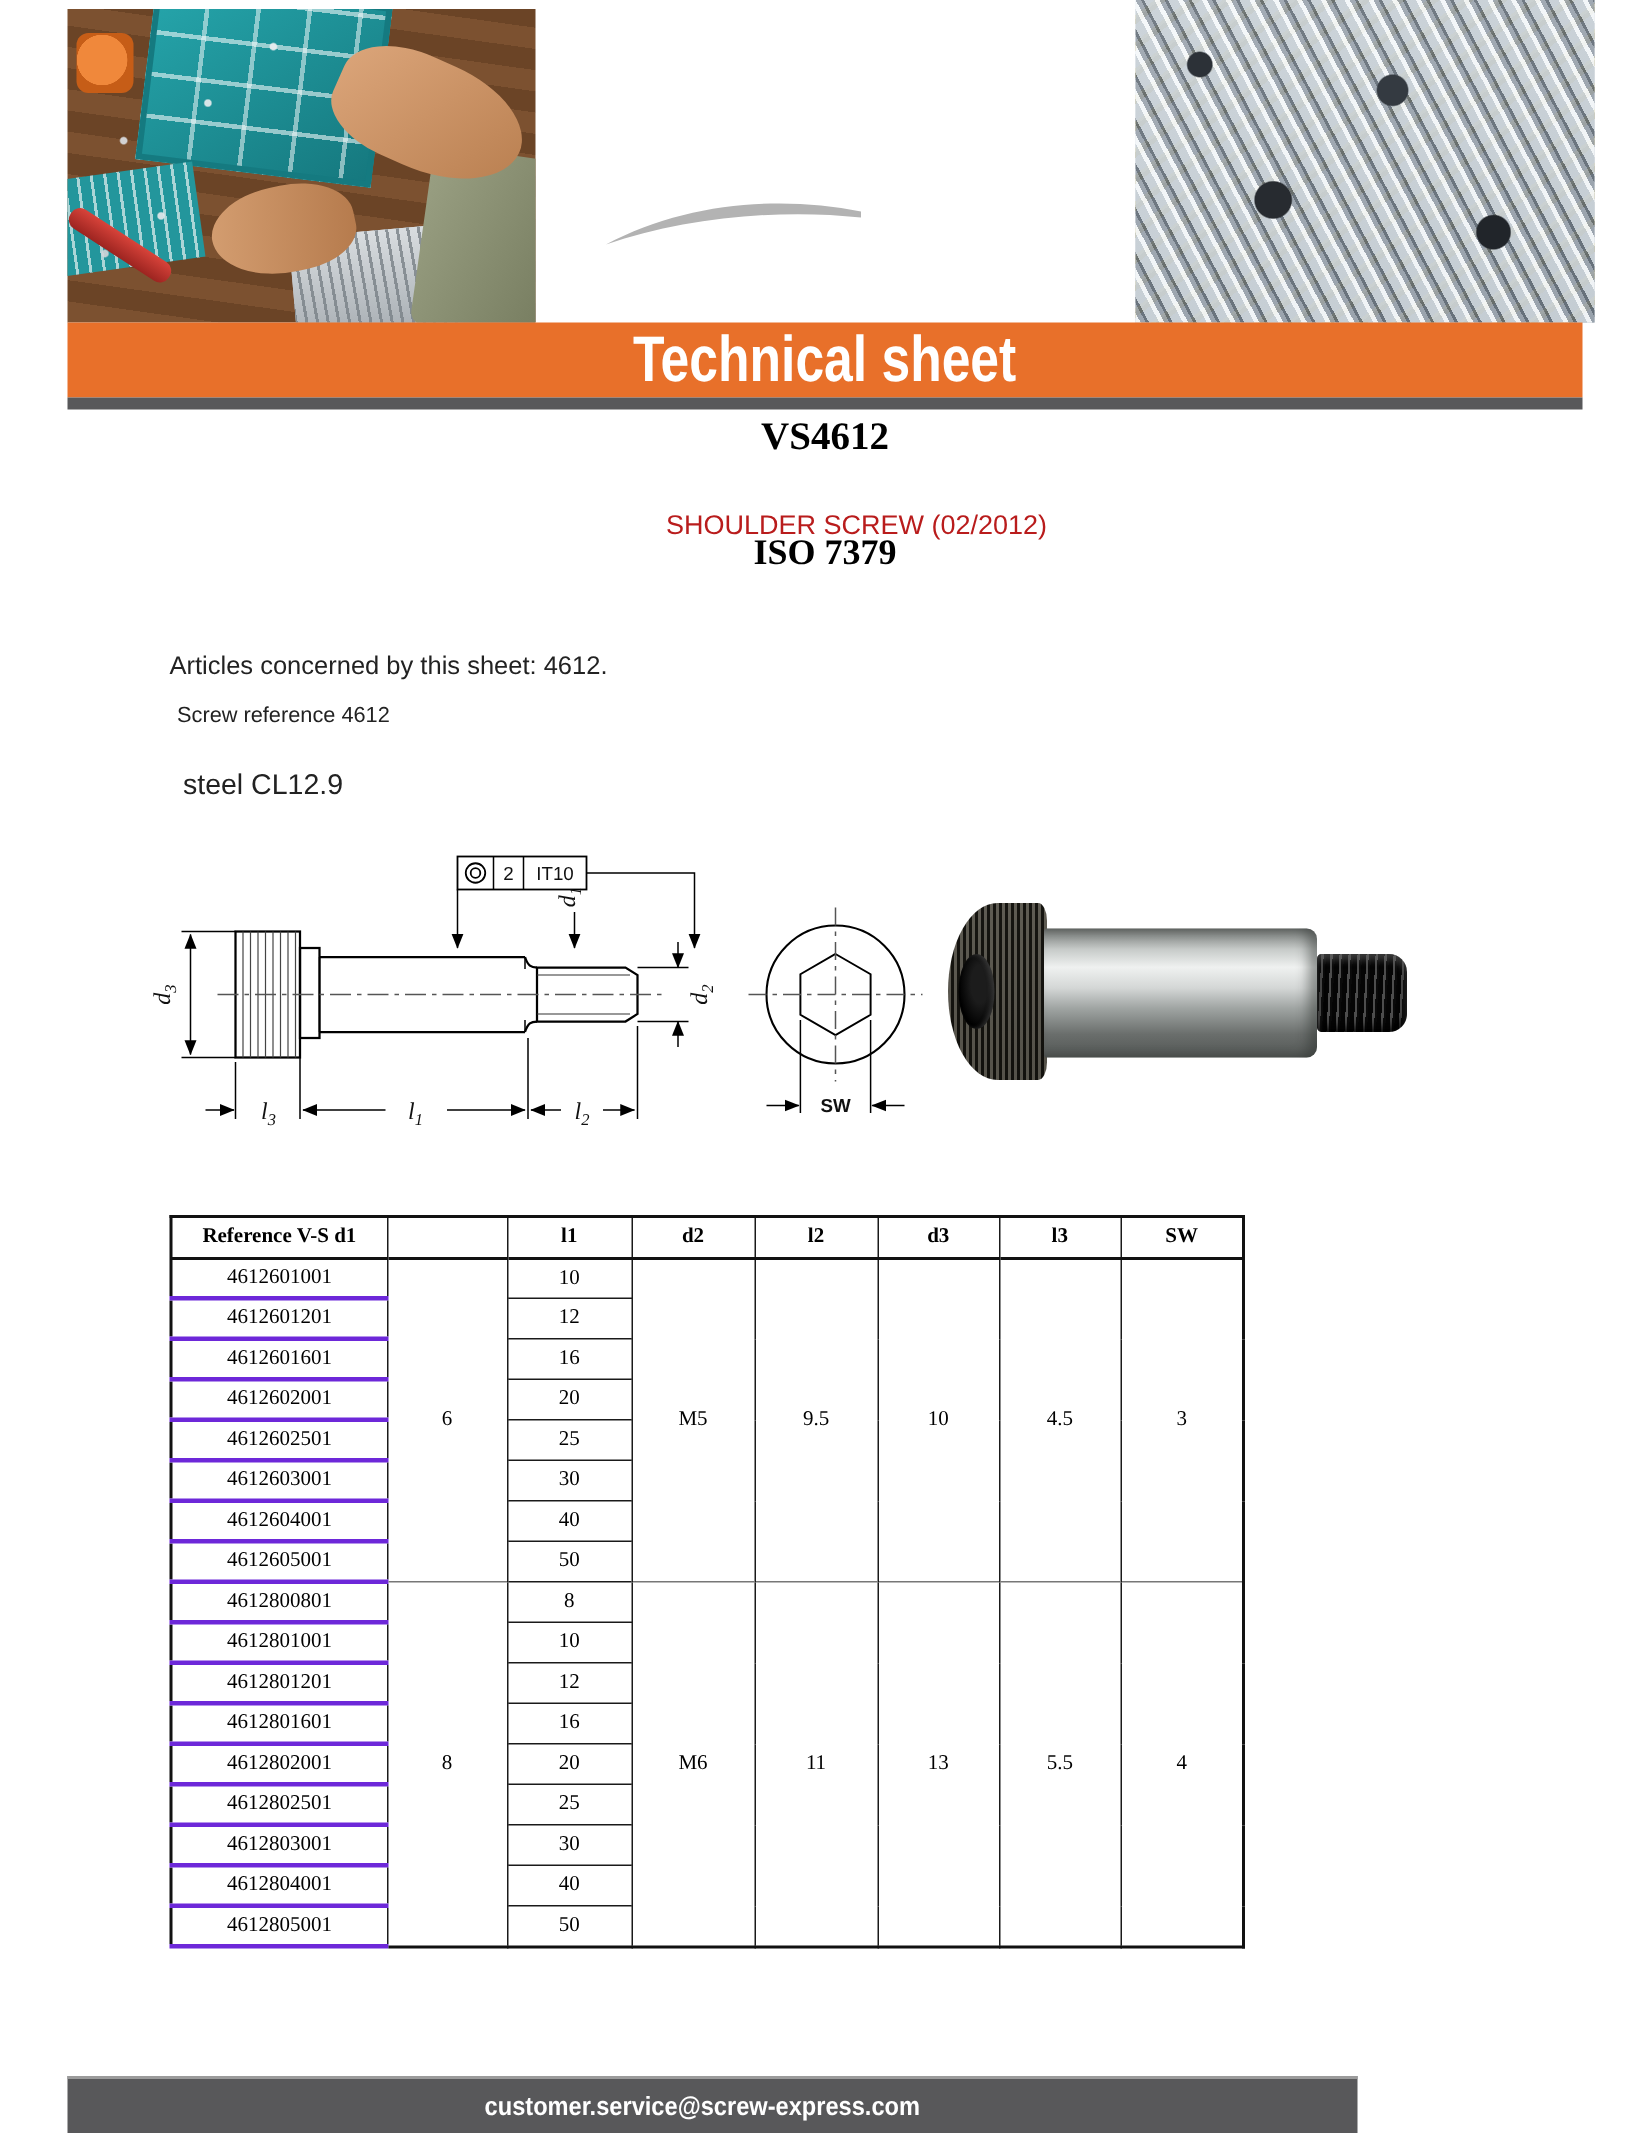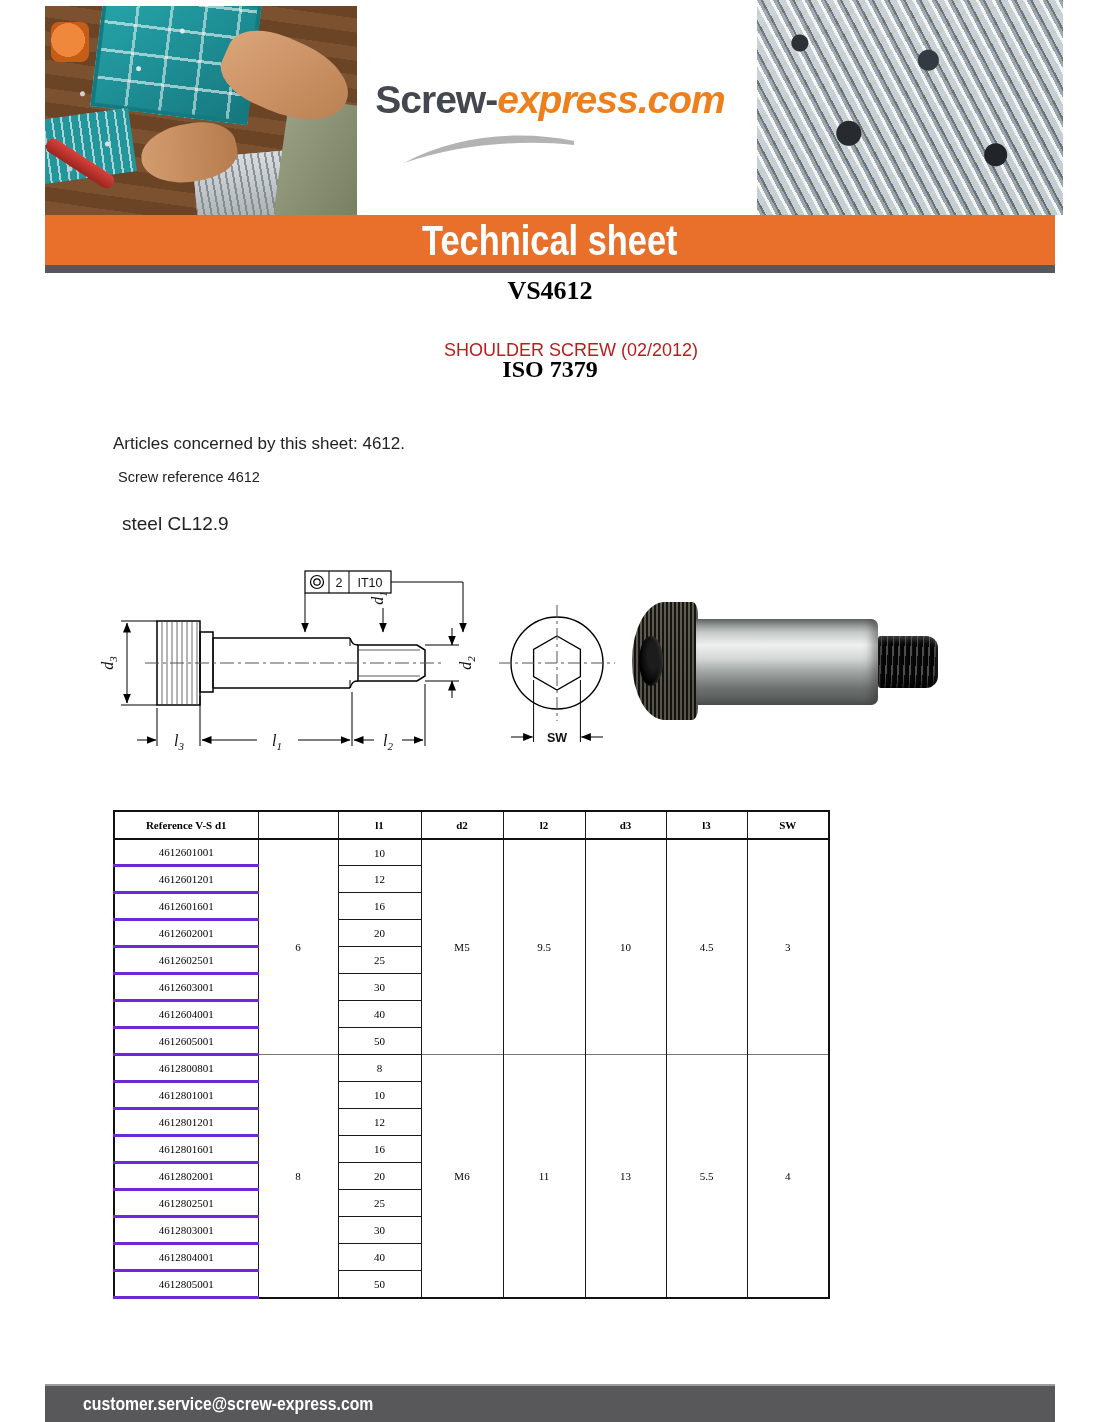--- a/index.html
+++ b/index.html
@@ -87,53 +87,52 @@
     box-shadow:inset -6px 0 8px rgba(40,44,42,.45);}
   .scr-thread{position:absolute;left:246px;top:34px;width:60px;height:52px;border-radius:3px 12px 12px 3px;
     background:repeating-linear-gradient(93deg,#050505 0 3px,#4d4d4d 3px 4.5px,#0a0a0a 4.5px 6px),
       linear-gradient(180deg,#333,#000);background-blend-mode:normal;
     box-shadow:inset 0 4px 5px rgba(110,110,110,.5), inset 0 -4px 6px rgba(0,0,0,.8);}
 
   
   table.spec{position:absolute;left:113px;top:810px;width:715px;border-collapse:collapse;table-layout:fixed;
     border:2px solid #111;}
   table.spec td,table.spec th{border-left:1px solid #1a1a1a;border-right:1px solid #1a1a1a;
-    padding:0;height:24px;text-align:center;font-family:"Liberation Serif",serif;font-size:11px;color:#000;
+    padding:0;height:24px;text-align:center;font-family:"Liberation Serif",serif;font-size:14px;color:#000;
     overflow:hidden;}
   table.spec th{height:26px;border-bottom:2px solid #111;font-weight:bold;}
   th.h-ref{font-family:"Liberation Sans",sans-serif;font-weight:normal;font-size:15px;text-align:left;padding-left:7px;color:#222;}
   td.c-ref{border-bottom:3px solid #6d28d9;}
   td.c-l1{border-bottom:1px solid #1a1a1a;}
   td.c-merged{border-top:none;border-bottom:none;}
   tr.group-start td{border-top:1px solid #777;}
 
   
-  .footer{position:absolute;left:45px;top:1384px;width:1010px;height:38px;background:#58585a;
-    border-top:2px solid #9b9b9b;box-sizing:border-box;display:flex;align-items:center;justify-content:flex-start;}
+  .footer{position:absolute;left:45px;top:1384px;width:860px;height:38px;background:#58585a;
+    border-top:2px solid #9b9b9b;box-sizing:border-box;display:flex;align-items:center;justify-content:center;}
   .footer-email{color:#fff;font-weight:bold;font-size:17.5px;padding-right:58px;
     transform:scaleX(.9);transform-origin:right center;letter-spacing:0;}
 </style>
 </head>
 <body>
 
 <div class="page">
 
   <div class="photo-left">
     <div class="pl-box1"></div>
     <div class="pl-box2"></div>
     <div class="pl-tray"></div>
     <div class="pl-sleeve"></div>
     <div class="pl-hand1"></div>
     <div class="pl-hand2"></div>
     <div class="pl-driver"></div>
     <div class="pl-tape"></div>
     <div class="pl-speck"></div>
   </div>
 
-  <div class="logo"><span class="lg1">Screw-</span><span class="lg2">express.com</span></div>
   <svg class="logo-swoosh" width="182" height="40">
     <path d="M6,35 C58,7 122,2 176,13 L176,17 C122,11 58,17 6,35 Z" fill="#b3b3b3"></path>
   </svg>
 
   <div class="photo-right"></div>
 
   <div class="banner">
     <div class="banner-text">Technical sheet</div>
   </div>
   <div class="rule"></div>

